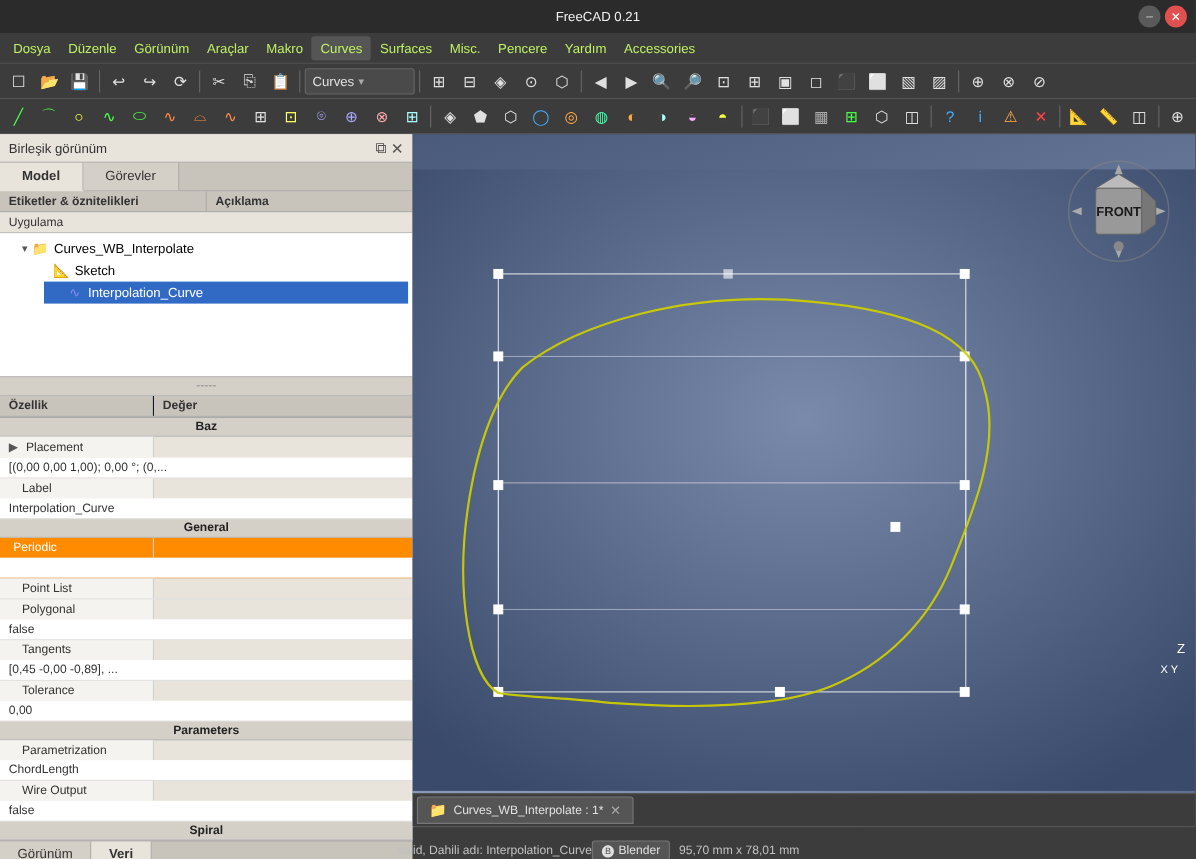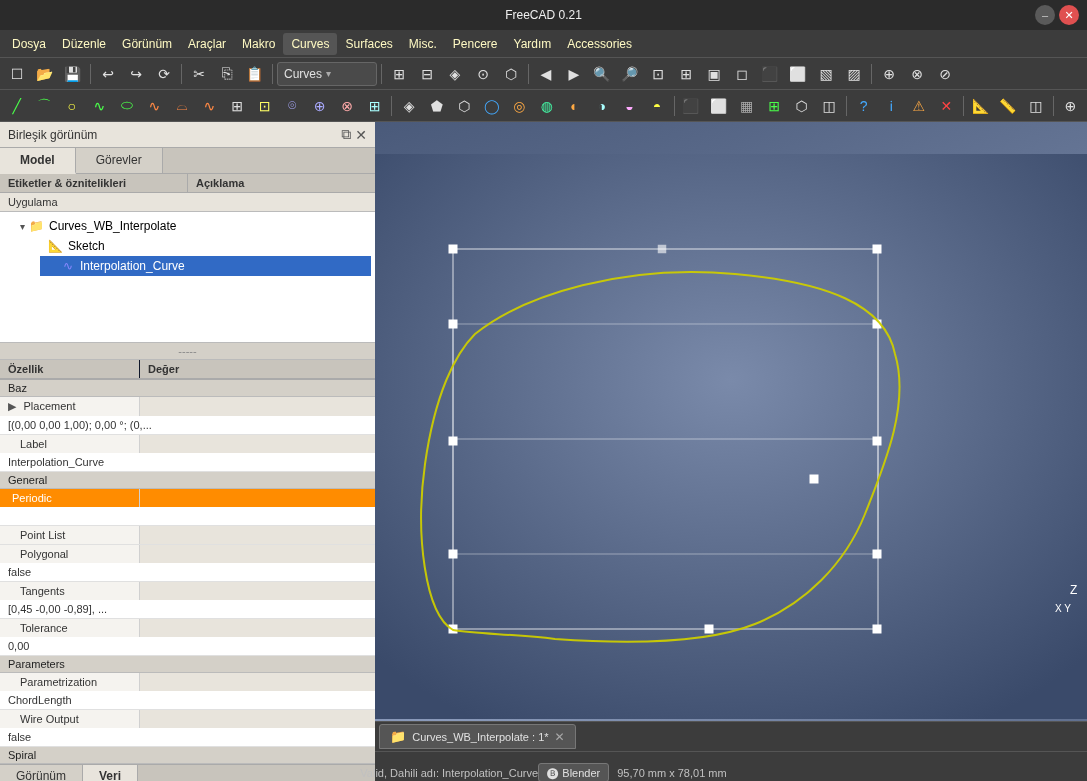--- a/index.html
+++ b/index.html
@@ -7,21 +7,21 @@
 
     
     #titlebar { background: #2b2b2b; height: 30px; display: flex; align-items: center; justify-content: center; position: relative; }
     #titlebar .win-controls { position: absolute; right: 8px; top: 50%; transform: translateY(-50%); display: flex; gap: 4px; }
     .win-btn { width: 20px; height: 20px; border-radius: 50%; border: none; cursor: pointer; font-size: 11px; display: flex; align-items: center; justify-content: center; }
     .win-btn.minimize { background: #5a5a5a; color: #ccc; }
     .win-btn.close { background: #e05050; color: white; }
 
     
     #menubar { background: #3c3c3c; height: 28px; display: flex; align-items: center; padding: 0 4px; border-bottom: 1px solid #555; }
-    .menu-item { padding: 4px 8px; cursor: pointer; color: #fef9c3; font-size: 12px; border-radius: 3px; }
+    .menu-item { padding: 4px 8px; cursor: pointer; color: #bef264; font-size: 12px; border-radius: 3px; }
     .menu-item.active { background: #555; }
 
     
     .toolbar-row { background: #3c3c3c; height: 32px; display: flex; align-items: center; padding: 0 4px; border-bottom: 1px solid #555; gap: 2px; }
     .tb-btn { width: 26px; height: 26px; background: transparent; border: 1px solid transparent; border-radius: 3px; cursor: pointer; display: flex; align-items: center; justify-content: center; color: #e0e0e0; font-size: 14px; }
     .tb-sep { width: 1px; height: 20px; background: #666; margin: 0 2px; }
     .tb-dropdown { background: #4a4a4a; border: 1px solid #666; border-radius: 3px; height: 24px; padding: 0 6px; color: #e0e0e0; font-size: 12px; display: flex; align-items: center; gap: 4px; cursor: pointer; min-width: 100px; }
     .tb-dropdown .arrow { font-size: 10px; color: #aaa; }
 
     
@@ -44,21 +44,21 @@
     .tree-item { display: flex; align-items: center; gap: 4px; padding: 2px 4px; cursor: pointer; }
     .tree-item.selected { background: #316ac5; color: white; }
     .tree-indent1 { margin-left: 12px; }
     .tree-indent2 { margin-left: 24px; }
     .tree-indent3 { margin-left: 36px; }
     .tree-icon { width: 16px; height: 16px; display: inline-flex; align-items: center; justify-content: center; font-size: 12px; }
     .tree-arrow { font-size: 10px; color: #555; }
 
     
     #props-panel { background: #e8e4dc; border-top: 1px solid #aaa; display: flex; flex-direction: column; flex: 1; }
-    .prop-section { background: #d4d0c8; padding: 2px 8px; font-weight: normal; font-size: 11px; color: #222; border-bottom: 1px solid #bbb; }
+    .prop-section { background: #d4d0c8; padding: 2px 8px; font-weight: bold; font-size: 11px; color: #222; border-bottom: 1px solid #bbb; text-align: center; }
     .prop-row { display: flex; border-bottom: 1px solid #e0e0e0; flex-direction: column; }
     .prop-row.highlighted { background: #ff8c00; }
     .prop-row.highlighted .prop-name, .prop-row.highlighted .prop-value { color: white; }
     .prop-name { width: 140px; min-width: 140px; padding: 3px 8px; font-size: 11px; color: #333; border-right: 1px solid #d0d0d0; background: #f5f3ef; }
     .prop-value { flex: 1; padding: 3px 8px; font-size: 11px; color: #333; background: white; }
     .prop-row.highlighted .prop-name { background: transparent; }
 
     
     #panel-divider { text-align: center; padding: 2px; color: #888; font-size: 11px; background: #d4d0c8; border-top: 1px solid #bbb; border-bottom: 1px solid #bbb; }
 
@@ -371,20 +371,43 @@
                C 470 410, 430 450, 380 470
                C 330 490, 250 490, 180 485
                C 140 480, 100 480, 78 476 Z" fill="none" stroke="#cccc00" stroke-width="2" opacity="0.95"></path>
 
       <line x1="78" y1="285" x2="502" y2="285" stroke="white" stroke-width="0.8" opacity="0.6"></line>
 
       <text x="695" y="440" fill="white" font-size="12" font-family="Arial">Z</text>
       <text x="680" y="458" fill="white" font-size="10" font-family="Arial">X Y</text>
     </svg>
 
+    <div id="nav-cube" style="position:absolute; top:20px; right:20px;">
+      <svg width="110" height="110" viewBox="0 0 110 110" xmlns="http://www.w3.org/2000/svg">
+
+        <circle cx="55" cy="55" r="50" fill="none" stroke="#888" stroke-width="1.5" opacity="0.5"></circle>
+
+        <polygon points="55,8 51,18 59,18" fill="#aaa"></polygon>
+
+        <polygon points="55,102 51,92 59,92" fill="#aaa"></polygon>
+
+        <polygon points="8,55 18,51 18,59" fill="#aaa"></polygon>
+
+        <polygon points="102,55 92,51 92,59" fill="#aaa"></polygon>
+
+        <rect x="32" y="32" width="46" height="46" fill="#999" stroke="#666" stroke-width="1" rx="3"></rect>
+        <text x="55" y="60" text-anchor="middle" fill="#1a1a1a" font-size="13" font-family="Arial" font-weight="bold">FRONT</text>
+
+        <polygon points="32,32 55,18 78,32" fill="#bbb" stroke="#666" stroke-width="1"></polygon>
+
+        <polygon points="78,32 92,45 92,68 78,78" fill="#777" stroke="#666" stroke-width="1"></polygon>
+
+        <circle cx="55" cy="90" r="5" fill="#888"></circle>
+      </svg>
+    </div>
 
     <div id="viewport-tabs" style="position:absolute; bottom:0; left:0; right:0; background:#3c3c3c; height:30px; display:flex; align-items:center; padding:0 4px; border-top:1px solid #555;">
       <div class="vp-tab">
         <span class="icon" style="color:#4a9eff;">📁</span>
         <span>Curves_WB_Interpolate : 1*</span>
         <span class="close-x">✕</span>
       </div>
     </div>
   </div>
 </div>

